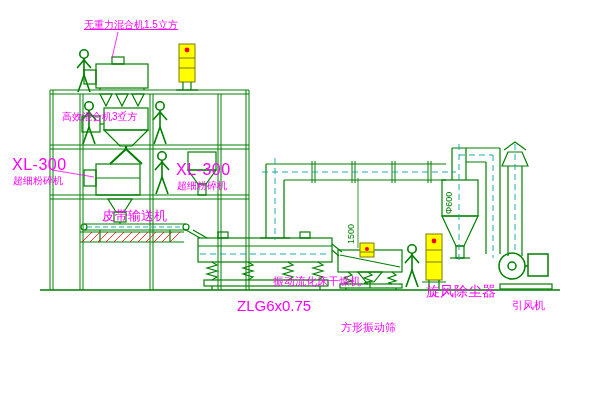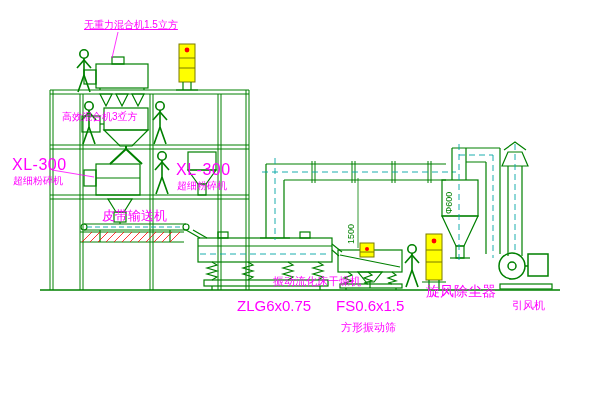--- a/index.html
+++ b/index.html
@@ -194,19 +194,18 @@
 
 <div class="lbl" style="left:176px;top:162px;font-size:16px;letter-spacing:0.5px;">XL-300</div>
 <div class="lbl" style="left:177px;top:181px;font-size:10px;">超细粉碎机</div>
 
 <div class="lbl" style="left:102px;top:209px;font-size:13px;">皮带输送机</div>
 
 <div class="lbl" style="left:226px;top:276px;font-size:11px;margin-left:47px;">振动流化床干燥机</div>
 <div class="lbl" style="left:237px;top:298px;font-size:15px;">ZLG6x0.75</div>
 
 <div class="lbl" style="left:341px;top:286px;font-size:11px;margin-top:36px;">方形振动筛</div>
-<div class="lbl" style="left:336px;top:298px;font-size:15px;">FS0.6x1.5</div>
 
 <div class="lbl" style="left:426px;top:284px;font-size:14px;">旋风除尘器</div>
 <div class="lbl" style="left:512px;top:300px;font-size:11px;font-family:Liberation Serif, serif;">引风机</div>
 
 
 </div>
 
 </body></html>

